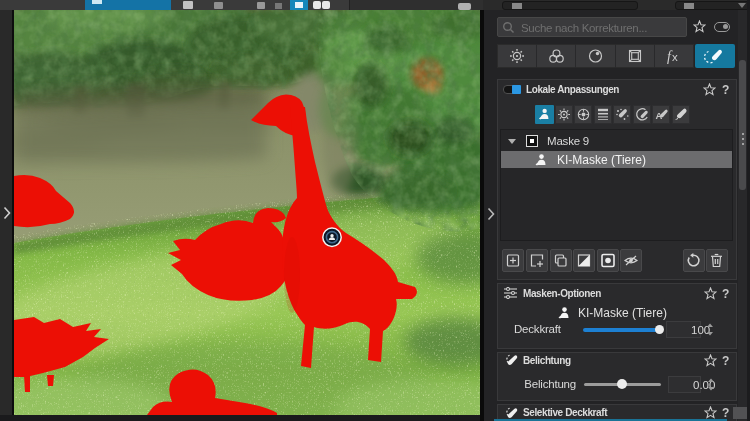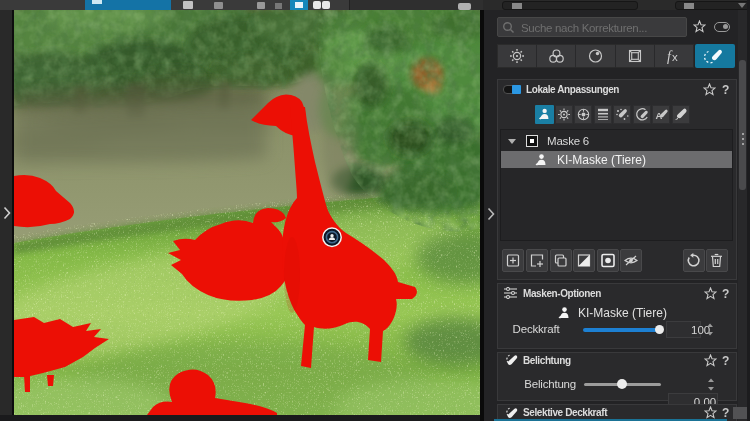--- a/index.html
+++ b/index.html
@@ -350,21 +350,21 @@
   <g transform="translate(146,9.5)">
     <path d="M4.8 -5.4 Q6.2 -4 5.2 -2.6 L0.6 2.6 Q-1.4 4.8 -3.4 3 Q-5 1.2 -2.8 -0.6 L2.6 -5.5 Q3.8 -6.4 4.8 -5.4 Z" fill="#d2d2d2"></path>
     <path d="M-3.4 3 Q-4.6 4.6 -6 5.4 Q-4.2 5.6 -3 4.6 Z" fill="#d2d2d2"></path>
   </g>
 </svg>
 
 <div class="abs" style="left:500px;top:129px;width:233px;height:112px;background:#262628;border:1px solid #1d1d1f;box-sizing:border-box;"></div>
 <div class="abs" style="left:508px;top:139px;width:0;height:0;border-left:4px solid transparent;border-right:4px solid transparent;border-top:5px solid #b0b0b0;"></div>
 <div class="abs" style="left:526px;top:135px;width:12px;height:12px;border:1.6px solid #dcdcdc;background:#111;box-sizing:border-box;"></div>
 <div class="abs" style="left:530px;top:139px;width:4px;height:4px;background:#fff;"></div>
-<div class="lbl" style="left:547px;top:135px;font-size:11.5px;">Maske 6</div>
+<div class="lbl" style="left:547px;top:135px;font-size:11.5px;">Maske 9</div>
 <div class="abs" style="left:501px;top:151px;width:231px;height:17px;background:#6c6c6e;"></div>
 <svg class="abs" style="left:534px;top:153px;" width="14" height="14" viewBox="0 0 14 14">
     <use href="#person"></use>
   </svg>
 <div class="lbl" style="left:557px;top:153px;color:#f2f2f2;font-size:12px;letter-spacing:0;">KI-Maske (Tiere)</div>
 
 <div class="btn" style="left:502px;top:248.5px;width:22px;height:23px;"></div>
 <div class="btn" style="left:526px;top:248.5px;width:22px;height:23px;"></div>
 <div class="btn" style="left:549.5px;top:248.5px;width:22px;height:23px;"></div>
 <div class="btn" style="left:573px;top:248.5px;width:22px;height:23px;"></div>
@@ -436,42 +436,42 @@
   </svg>
 <div class="hdr" style="left:523px;top:288px;">Masken-Optionen</div>
 <svg class="star" style="left:704px;top:287px;">
     <use href="#staro"></use>
   </svg>
 <div class="qm" style="left:722px;top:287px;">?</div>
 <svg class="abs" style="left:557px;top:306px;" width="14" height="14" viewBox="0 0 14 14">
     <use href="#person"></use>
   </svg>
 <div class="lbl" style="left:578px;top:306px;color:#e0e0e0;font-size:12px;letter-spacing:0;">KI-Maske (Tiere)</div>
-<div class="lbl" style="left:497px;top:323px;width:78px;text-align:center;">Deckkraft</div>
+<div class="lbl" style="left:514px;top:323px;width:78px;text-align:left;">Deckkraft</div>
 <div class="abs" style="left:583px;top:328px;width:76px;height:3.5px;background:#1d80d2;border-radius:2px;"></div>
 <div class="abs" style="left:655px;top:325px;width:9px;height:9px;border-radius:50%;background:#ececec;"></div>
 <div class="valbox" style="left:666px;top:321px;width:35px;height:17px;line-height:16px;">100</div>
 <svg class="abs" style="left:705px;top:322px;" width="10" height="15" viewBox="0 0 10 15">
     <path d="M2 5 L5 1.5 L8 5 Z" fill="#9a9a9a"></path>
     <path d="M2 10 L5 13.5 L8 10 Z" fill="#9a9a9a"></path>
   </svg>
 
 <div class="sec" style="top:352px;height:49px;"></div>
 <svg class="abs" style="left:504px;top:354px;" width="14" height="12" viewBox="0 0 14 12">
     <use href="#secbrush"></use>
   </svg>
 <div class="hdr" style="left:523px;top:355px;">Belichtung</div>
 <svg class="star" style="left:704px;top:354px;">
     <use href="#staro"></use>
   </svg>
 <div class="qm" style="left:722px;top:354px;">?</div>
 <div class="lbl" style="left:497px;top:378px;width:79px;text-align:right;">Belichtung</div>
 <div class="abs" style="left:584px;top:382.5px;width:77px;height:3px;background:#9c9c9c;border-radius:2px;"></div>
 <div class="abs" style="left:617px;top:379px;width:10px;height:10px;border-radius:50%;background:#ededed;"></div>
-<div class="valbox" style="left:668px;top:393px;width:50px;height:17px;line-height:16px;">0.00</div>
+<div class="valbox" style="left:668px;top:376px;width:33px;height:17px;line-height:16px;">0.00</div>
 <svg class="abs" style="left:706px;top:377px;" width="10" height="15" viewBox="0 0 10 15">
     <path d="M2 5 L5 1.5 L8 5 Z" fill="#9a9a9a"></path>
     <path d="M2 10 L5 13.5 L8 10 Z" fill="#9a9a9a"></path>
   </svg>
 
 <div class="sec" style="top:404px;height:17px;border-bottom:none;"></div>
 <svg class="abs" style="left:504px;top:407px;" width="14" height="12" viewBox="0 0 14 12">
     <use href="#secbrush"></use>
   </svg>
 <div class="hdr" style="left:523px;top:407px;">Selektive Deckkraft</div>

